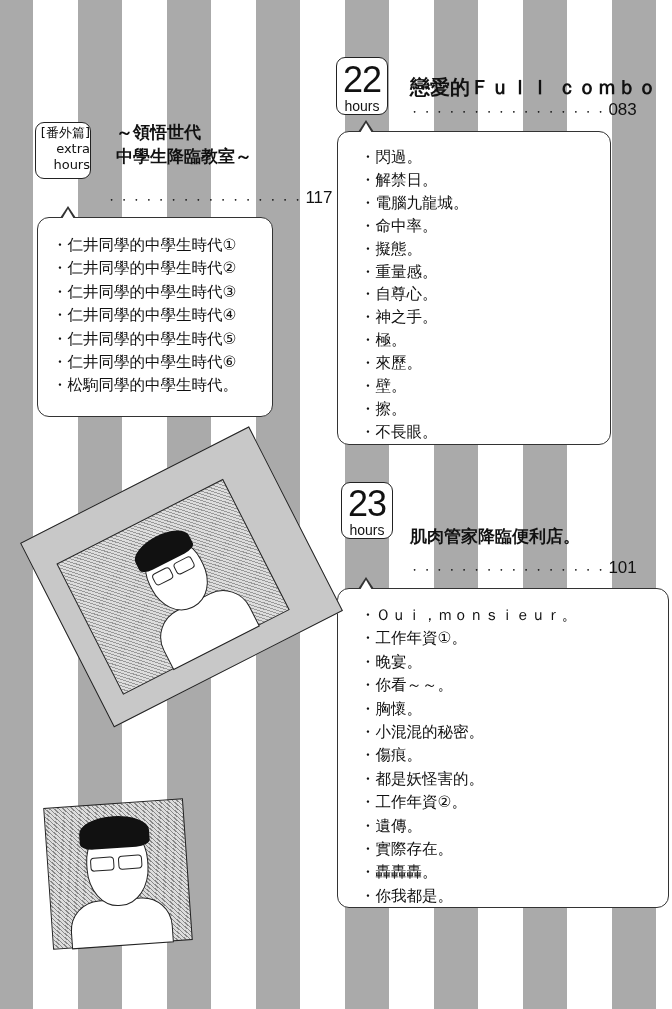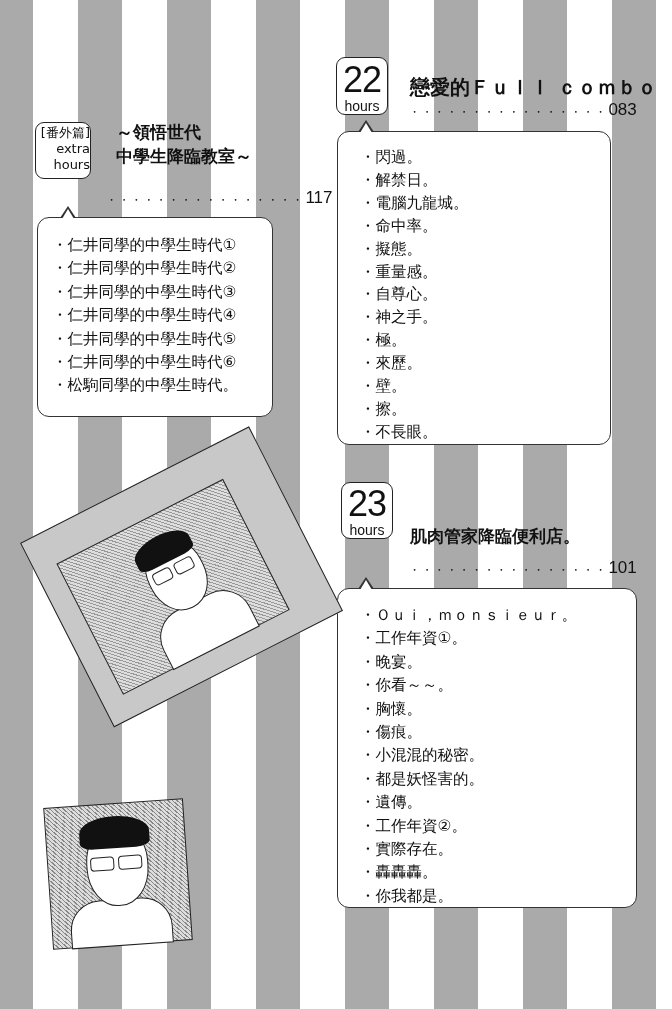--- a/index.html
+++ b/index.html
@@ -51,21 +51,21 @@
     border-bottom: 10px solid #fff;
   }
   .bubble ul { list-style: none; margin: 0; padding: 0; }
   .bubble li { font-size: 15.5px; white-space: nowrap; }
   .bubble li::before { content: "・"; }
 
   .b-extra { left: 37px; top: 217px; width: 236px; height: 200px; padding: 16px 12px 0 14px; }
   .b-extra li { line-height: 23.4px; font-size: 15.5px; }
   .b-22 { left: 337px; top: 131px; width: 274px; height: 314px; padding: 14px 0 0 22px; }
   .b-22 li { line-height: 22.9px; }
-  .b-23 { left: 337px; top: 588px; width: 300px; height: 320px; padding: 15px 0 0 22px; }
+  .b-23 { left: 337px; top: 588px; width: 332px; height: 320px; padding: 15px 0 0 22px; }
   .b-23 li { line-height: 23.4px; }
   .sleeve {
     position: absolute; left: 20px; top: 543px; width: 255px; height: 205px;
     transform: rotate(-27deg); transform-origin: 0 0;
     background: #c8c8c8; border: 1.5px solid #222;
   }
   .sleeve .inner {
     position: absolute; left: 22px; top: 34px; width: 185px; height: 145px;
     background: repeating-linear-gradient(45deg, #999 0 1px, #ddd 1px 3px);
     border: 1.5px solid #222;
@@ -149,25 +149,25 @@
   <span class="dots" style="font-size:9px;">・・・・・・・・・・・・・・・・</span><span class="pg">101</span>
 </div>
 <div class="bubble b-23">
   <div class="tail" style="left:20px;"></div>
   <ul>
     <li>Ｏｕｉ，ｍｏｎｓｉｅｕｒ。</li>
     <li>工作年資①。</li>
     <li>晚宴。</li>
     <li>你看～～。</li>
     <li>胸懷。</li>
+    <li>小混混的秘密。</li>
     <li>傷痕。</li>
-    <li>小混混的秘密。</li>
     <li>都是妖怪害的。</li>
+    <li>工作年資②。</li>
     <li>遺傳。</li>
-    <li>工作年資②。</li>
     <li>實際存在。</li>
     <li>轟轟轟。</li>
     <li>你我都是。</li>
   </ul>
 </div>
 
 <div class="sleeve">
   <div class="inner">
     <div class="suit" style="left:55px; top:95px; width:95px; height:50px;"></div>
     <div class="face" style="left:72px; top:28px; width:56px; height:70px;"></div>

